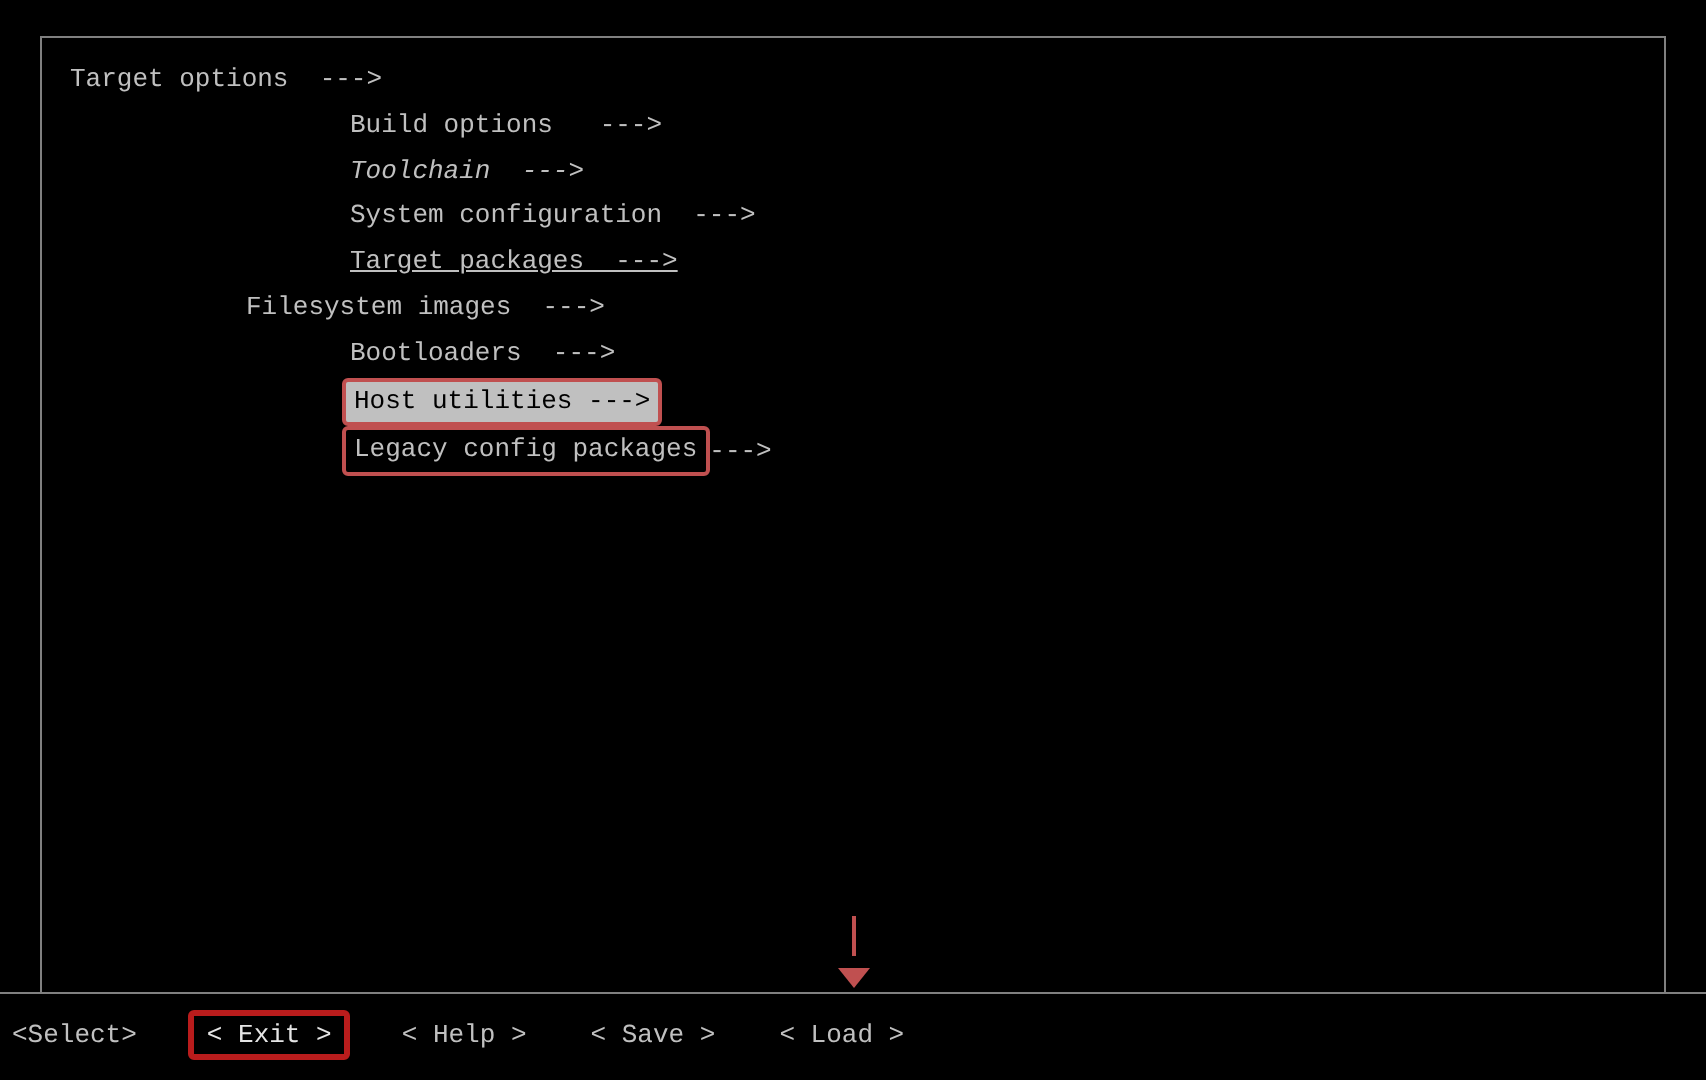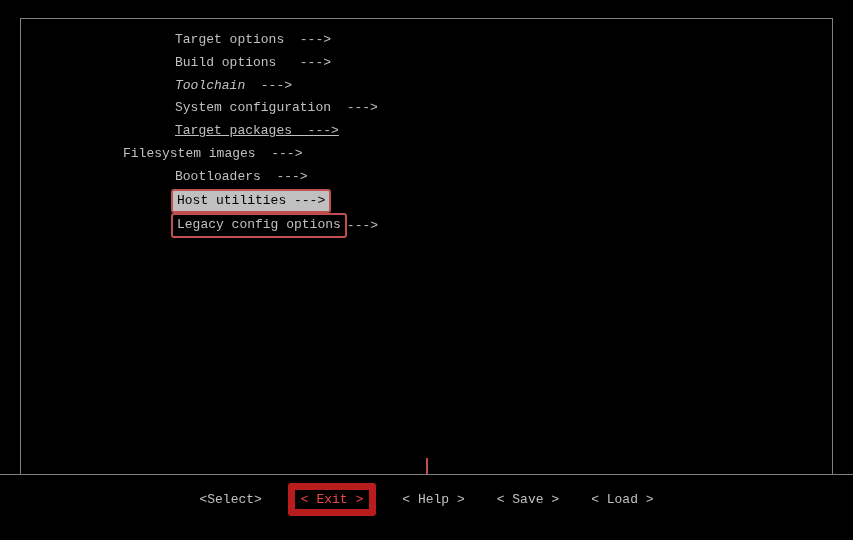--- a/index.html
+++ b/index.html
@@ -56,43 +56,43 @@
 
     .arrow-container {
       text-align: center;
       margin-top: 220px;
       color: #c05050;
       font-size: 20px;
     }
 
     .bottom-bar {
       position: absolute;
-      bottom: 16px;
+      bottom: 2px;
       width: 853px;
       background-color: #000;
       border-top: 1px solid #808080;
       display: flex;
-      justify-content: center;
+      justify-content: flex-start;
       align-items: center;
       gap: 20px;
       padding: 8px 0;
     }
 
     .bottom-btn {
       color: #c0c0c0;
       padding: 2px 6px;
       font-family: 'Courier New', Courier, monospace;
       font-size: 13px;
       cursor: pointer;
     }
 
     .bottom-btn.active {
-      border: 7px solid #b91c1c;
+      border: 3px solid #b91c1c;
       border-radius: 3px;
-      color: #ef4444;
+      color: #e5e5e5;
     }
 
     .arrow-down {
       display: inline-block;
       position: relative;
     }
 
     .arrow-down::before {
       content: '';
       display: block;
@@ -120,21 +120,21 @@
 
 <div class="help-text">
   <div></div>
   <div></div>
   <div></div>
 </div>
 
 <div class="main-content">
   <div class="menu-area" id="menu-area">
 
-  <div style="display: flex; align-items: center; margin-left: 140px;">
+  <div style="display: flex; align-items: center; ">
         <div class="menu-item" style="font-family: &quot;Courier New&quot;, monospace; font-size: 13px; color: rgb(192, 192, 192); line-height: 1.6;">Target options  ---&gt;</div>
       </div>
       <div style="display: flex; align-items: center; margin-left: 140px;">
         <div class="menu-item" style="font-family: &quot;Courier New&quot;, monospace; font-size: 13px; color: rgb(192, 192, 192); line-height: 1.6;">Build options   ---&gt;</div>
       </div>
       <div style="display: flex; align-items: center; margin-left: 140px; font-style: italic;">
         <div class="menu-item" style="font-family: &quot;Courier New&quot;, monospace; font-size: 13px; color: rgb(192, 192, 192); line-height: 1.6;">Toolchain  ---&gt;</div>
       </div>
       <div style="display: flex; align-items: center; margin-left: 140px;">
         <div class="menu-item" style="font-family: &quot;Courier New&quot;, monospace; font-size: 13px; color: rgb(192, 192, 192); line-height: 1.6;">System configuration  ---&gt;</div>
@@ -147,21 +147,21 @@
       </div>
       <div style="display: flex; align-items: center; margin-left: 140px;">
         <div class="menu-item" style="font-family: &quot;Courier New&quot;, monospace; font-size: 13px; color: rgb(192, 192, 192); line-height: 1.6;">Bootloaders  ---&gt;</div>
       </div>
       <div style="display: flex; align-items: center; margin-left: 140px;">
         <span style="color: rgb(192, 192, 192); font-family: &quot;Courier New&quot;, monospace; font-size: 13px;">  </span>
         <span style="display: inline-block; border: 2px solid rgb(192, 80, 80); border-radius: 3px; padding: 0px 4px; background-color: rgb(192, 192, 192); color: rgb(0, 0, 0); font-family: &quot;Courier New&quot;, monospace; font-size: 13px; line-height: 1.6;">Host utilities  ---&gt;</span>
       </div>
       <div style="display: flex; align-items: center; margin-left: 140px;">
         <span style="color: rgb(192, 192, 192); font-family: &quot;Courier New&quot;, monospace; font-size: 13px;">  </span>
-        <span style="display: inline-block; border: 2px solid rgb(192, 80, 80); border-radius: 3px; padding: 0px 4px; color: rgb(192, 192, 192); font-family: &quot;Courier New&quot;, monospace; font-size: 13px; line-height: 1.6;">Legacy config options</span>
+        <span style="display: inline-block; border: 2px solid rgb(192, 80, 80); border-radius: 3px; padding: 0px 4px; color: rgb(192, 192, 192); font-family: &quot;Courier New&quot;, monospace; font-size: 13px; line-height: 1.6;">Legacy config packages</span>
         <span style="color: rgb(192, 192, 192); font-family: &quot;Courier New&quot;, monospace; font-size: 13px;">  ---&gt;</span>
       </div>
     </div>
 
   <div class="arrow-container">
     <div class="arrow-line"></div>
     <div class="arrow-down"></div>
   </div>
 </div>
 

